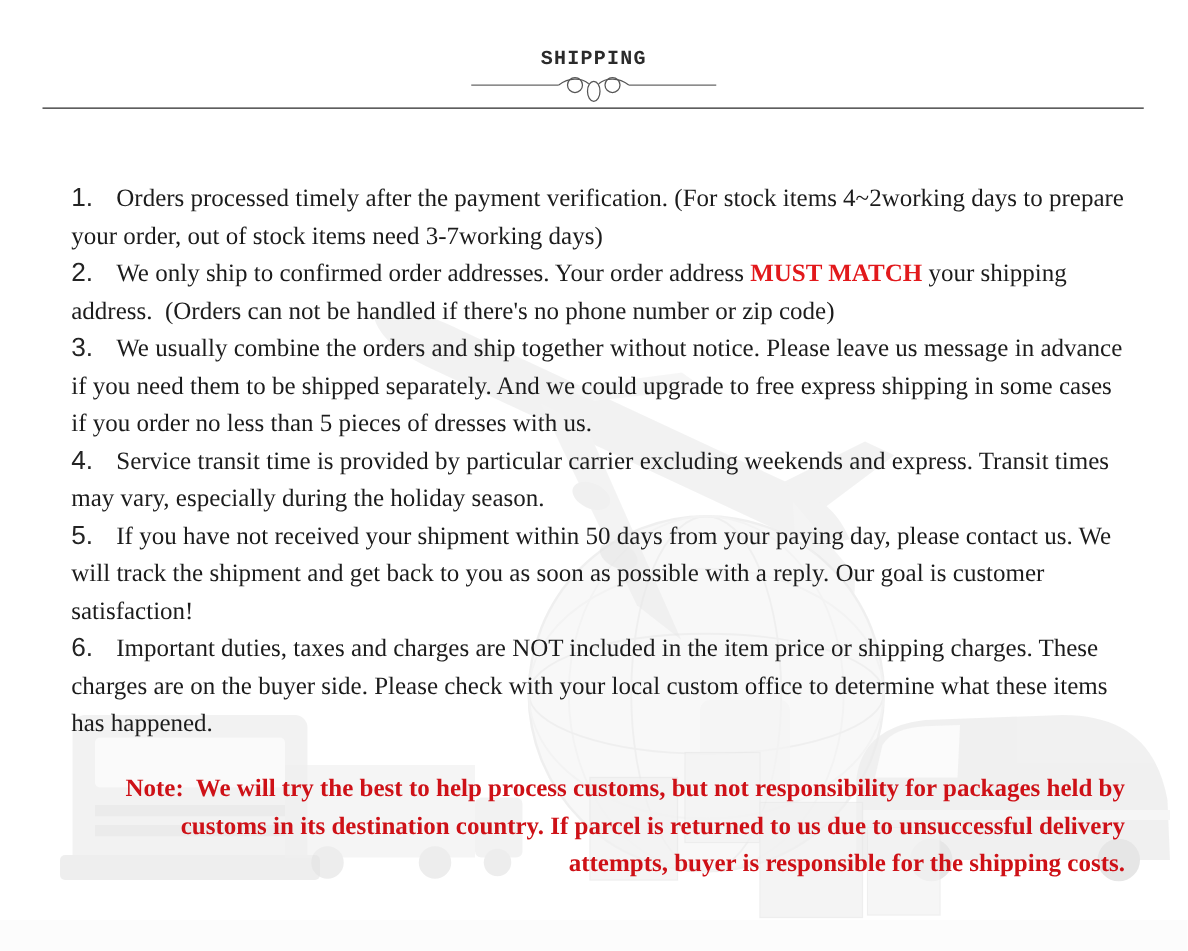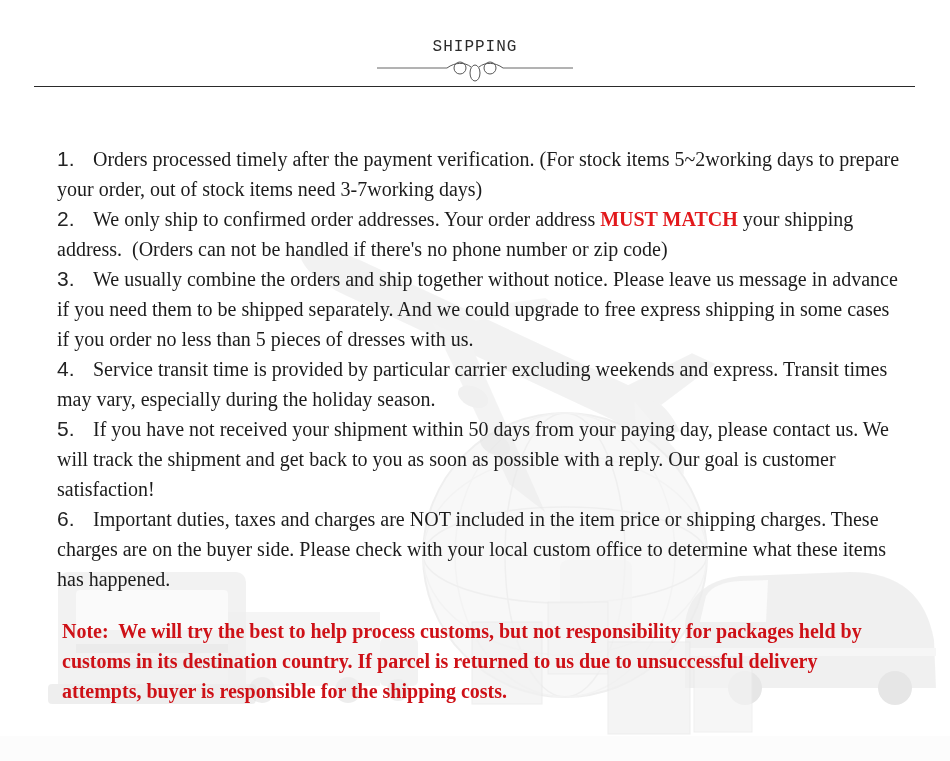--- a/index.html
+++ b/index.html
@@ -26,21 +26,21 @@
   .header{
     padding-top:38px;
     text-align:center;
   }
   .page-title{
     font-family:"Liberation Mono", monospace;
     font-size:16px;
     line-height:18px;
     letter-spacing:1px;
     color:#2b2b2b;
-    font-weight:normal;
+    font-weight:bold;
   }
   .flourish{
     display:block;
     margin:2px auto 0;
   }
   .divider{
     border:none;
     border-top:1px solid var(--divider-color);
     margin:4px 35px 0 34px;
     height:0;
@@ -70,20 +70,21 @@
   }
   .note{
     margin:22px 50px 0 57px;
     padding-left:5px;
     font-size:20px;
     line-height:30px;
     font-weight:bold;
     color:var(--note-red);
     white-space:pre-wrap;
     width:843px;
+    text-align:right;
   }
 </style>
 </head>
 <body>
 
 <svg class="watermark-layer" width="950" height="761" viewBox="0 0 950 761" aria-hidden="true">
 
   <g opacity="0.55">
     <circle cx="565" cy="555" r="142" fill="#f3f3f3" stroke="#e3e3e3" stroke-width="2"></circle>
     <ellipse cx="565" cy="555" rx="60" ry="142" fill="none" stroke="#e3e3e3" stroke-width="1.5"></ellipse>
@@ -146,21 +147,21 @@
       <path d="M128 10 C120 4, 110 4, 104 9" stroke="#555" stroke-width="1" fill="none"></path>
       <circle cx="85" cy="10" r="6" stroke="#555" stroke-width="1" fill="none"></circle>
       <circle cx="115" cy="10" r="6" stroke="#555" stroke-width="1" fill="none"></circle>
       <ellipse cx="100" cy="15" rx="5" ry="8" stroke="#555" stroke-width="1" fill="none"></ellipse>
     </svg>
   </div>
 
   <hr class="divider">
 
   <div class="terms">
-    <p class="term"><span class="marker">1.</span><span>Orders processed timely after the payment verification. (For stock items 5~2working days to prepare your order, out of stock items need 3-7working days)</span><span class="hl"></span><span></span></p>
+    <p class="term"><span class="marker">1.</span><span>Orders processed timely after the payment verification. (For stock items 4~2working days to prepare your order, out of stock items need 3-7working days)</span><span class="hl"></span><span></span></p>
     <p class="term"><span class="marker">2.</span><span>We only ship to confirmed order addresses. Your order address </span><span class="hl">MUST MATCH</span><span> your shipping address.  (Orders can not be handled if there's no phone number or zip code)</span></p>
     <p class="term"><span class="marker">3.</span><span>We usually combine the orders and ship together without notice. Please leave us message in advance if you need them to be shipped separately. And we could upgrade to free express shipping in some cases if you order no less than 5 pieces of dresses with us.</span><span class="hl"></span><span></span></p>
     <p class="term"><span class="marker">4.</span><span>Service transit time is provided by particular carrier excluding weekends and express. Transit times may vary, especially during the holiday season.</span><span class="hl"></span><span></span></p>
     <p class="term"><span class="marker">5.</span><span>If you have not received your shipment within 50 days from your paying day, please contact us. We will track the shipment and get back to you as soon as possible with a reply. Our goal is customer satisfaction!</span><span class="hl"></span><span></span></p>
     <p class="term"><span class="marker">6.</span><span>Important duties, taxes and charges are NOT included in the item price or shipping charges. These charges are on the buyer side. Please check with your local custom office to determine what these items has happened.</span><span class="hl"></span><span></span></p>
   </div>
 
   <p class="note"><span>Note:  We will try the best to help process customs, but not responsibility for packages held by customs in its destination country. If parcel is returned to us due to unsuccessful delivery attempts, buyer is responsible for the shipping costs.</span></p>
 </div>
 

